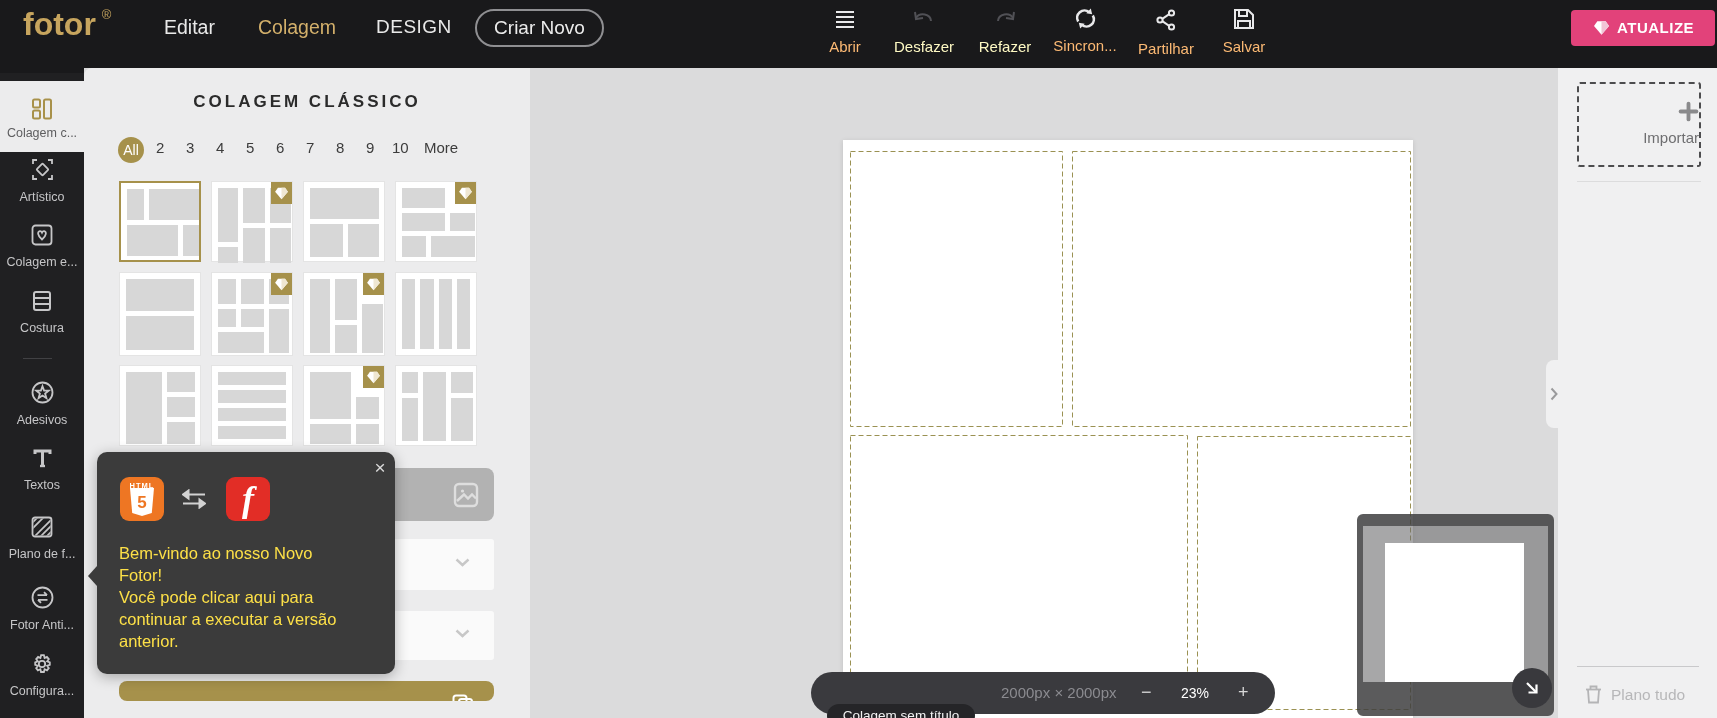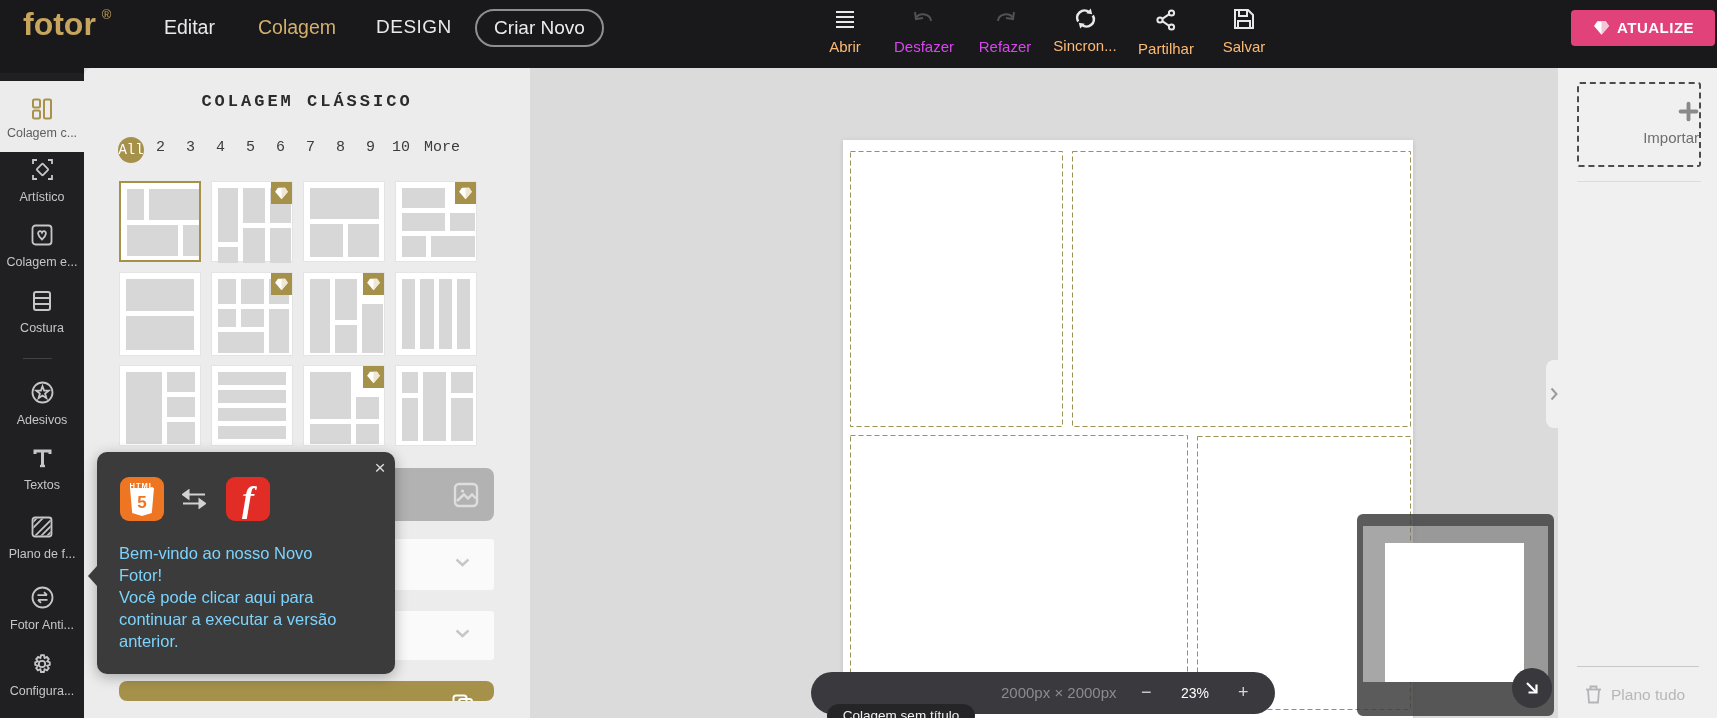--- a/index.html
+++ b/index.html
@@ -1,26 +1,26 @@
 <!DOCTYPE html>
 <html><head>
 <meta charset="utf-8">
 <style>
 * { margin:0; padding:0; box-sizing:border-box; }
 html,body { width:1717px; height:718px; overflow:hidden; font-family:"Liberation Sans", sans-serif; background:#dbdbdc; }
 .abs { position:absolute; }
 #topbar { position:absolute; left:0; top:0; width:1717px; height:68px; background:#19191b; }
 #sidebar { position:absolute; left:0; top:68px; width:84px; height:650px; background:#202022; }
-#panel { position:absolute; left:84px; top:68px; width:446px; height:650px; background:#ececed; border-top-left-radius:8px;font-family:Liberation Mono, monospace; }
+#panel { position:absolute; left:84px; top:68px; width:446px; height:650px; background:#ececed; border-top-left-radius:8px; }
 #canvasarea { position:absolute; left:530px; top:68px; width:1028px; height:650px; background:#dbdbdc; }
 #rightpanel { position:absolute; left:1558px; top:68px; width:159px; height:650px; background:#f0f0f1; }
 .navtxt { position:absolute; top:0; height:54px; line-height:54px; font-size:19.5px; color:#e9e9e9; }
 .tbitem { position:absolute; top:8px; width:80px; text-align:center; color:#e4e4e6; }
 .tbitem .lbl { font-size:15px; margin-top:4px; color:#fdba74; }
-.tbitem.dis .lbl { color:#d946ef; }
+.tbitem.dis .lbl { color:#fef9c3; }
 .sbitem { position:absolute; left:0; width:84px; text-align:center; color:#c6c6c8; }
 .sbitem .lbl { font-size:12.5px; margin-top:5px; white-space:nowrap; }
 .thumb { position:absolute; background:#fff; border:1px solid #e4e4e4; }
 .thumb .cells { position:absolute; left:6px; top:6px; right:6px; bottom:6px; display:grid; gap:5px; }
 .thumb .c { background:#d7d7d7; }
 .badge { position:absolute; top:0; right:0; width:21px; height:22px; background:#a6914b; display:flex; align-items:center; justify-content:center; }
 .drop { position:absolute; left:35px; width:375px; background:#fafafa; border-radius:3px; }
 </style>
 </head>
 <body>
@@ -455,14 +455,14 @@
         <line x1="5" y1="5.5" x2="23" y2="5.5"></line>
         <path d="M6.5 1.5 L1 5.5 L6.5 9.5 Z"></path>
         <line x1="1" y1="14.5" x2="19" y2="14.5"></line>
         <path d="M17.5 10.5 L23 14.5 L17.5 18.5 Z"></path>
       </g>
     </svg>
   <div class="abs" style="left:129px;top:25px;width:44px;height:44px;border-radius:9px;background:#e22d26;">
     <div class="abs" style="left:0;top:1px;width:44px;text-align:center;font-family:'Liberation Serif',serif;font-style:italic;font-weight:700;font-size:36px;color:#fff;">f</div>
   </div>
   <div class="abs" style="left:270px;top:3px;width:26px;height:26px;font-size:19px;color:#dadada;text-align:center;line-height:26px;">×</div>
-  <div class="abs" style="left:22px;top:90px;font-size:16.5px;line-height:22px;color:#7dd3fc;">Bem-vindo ao nosso Novo<br>Fotor!<br>Você pode clicar aqui para<br>continuar a executar a versão<br>anterior.</div>
+  <div class="abs" style="left:22px;top:90px;font-size:16.5px;line-height:22px;color:#fde047;">Bem-vindo ao nosso Novo<br>Fotor!<br>Você pode clicar aqui para<br>continuar a executar a versão<br>anterior.</div>
 </div>
 
 </body></html>

